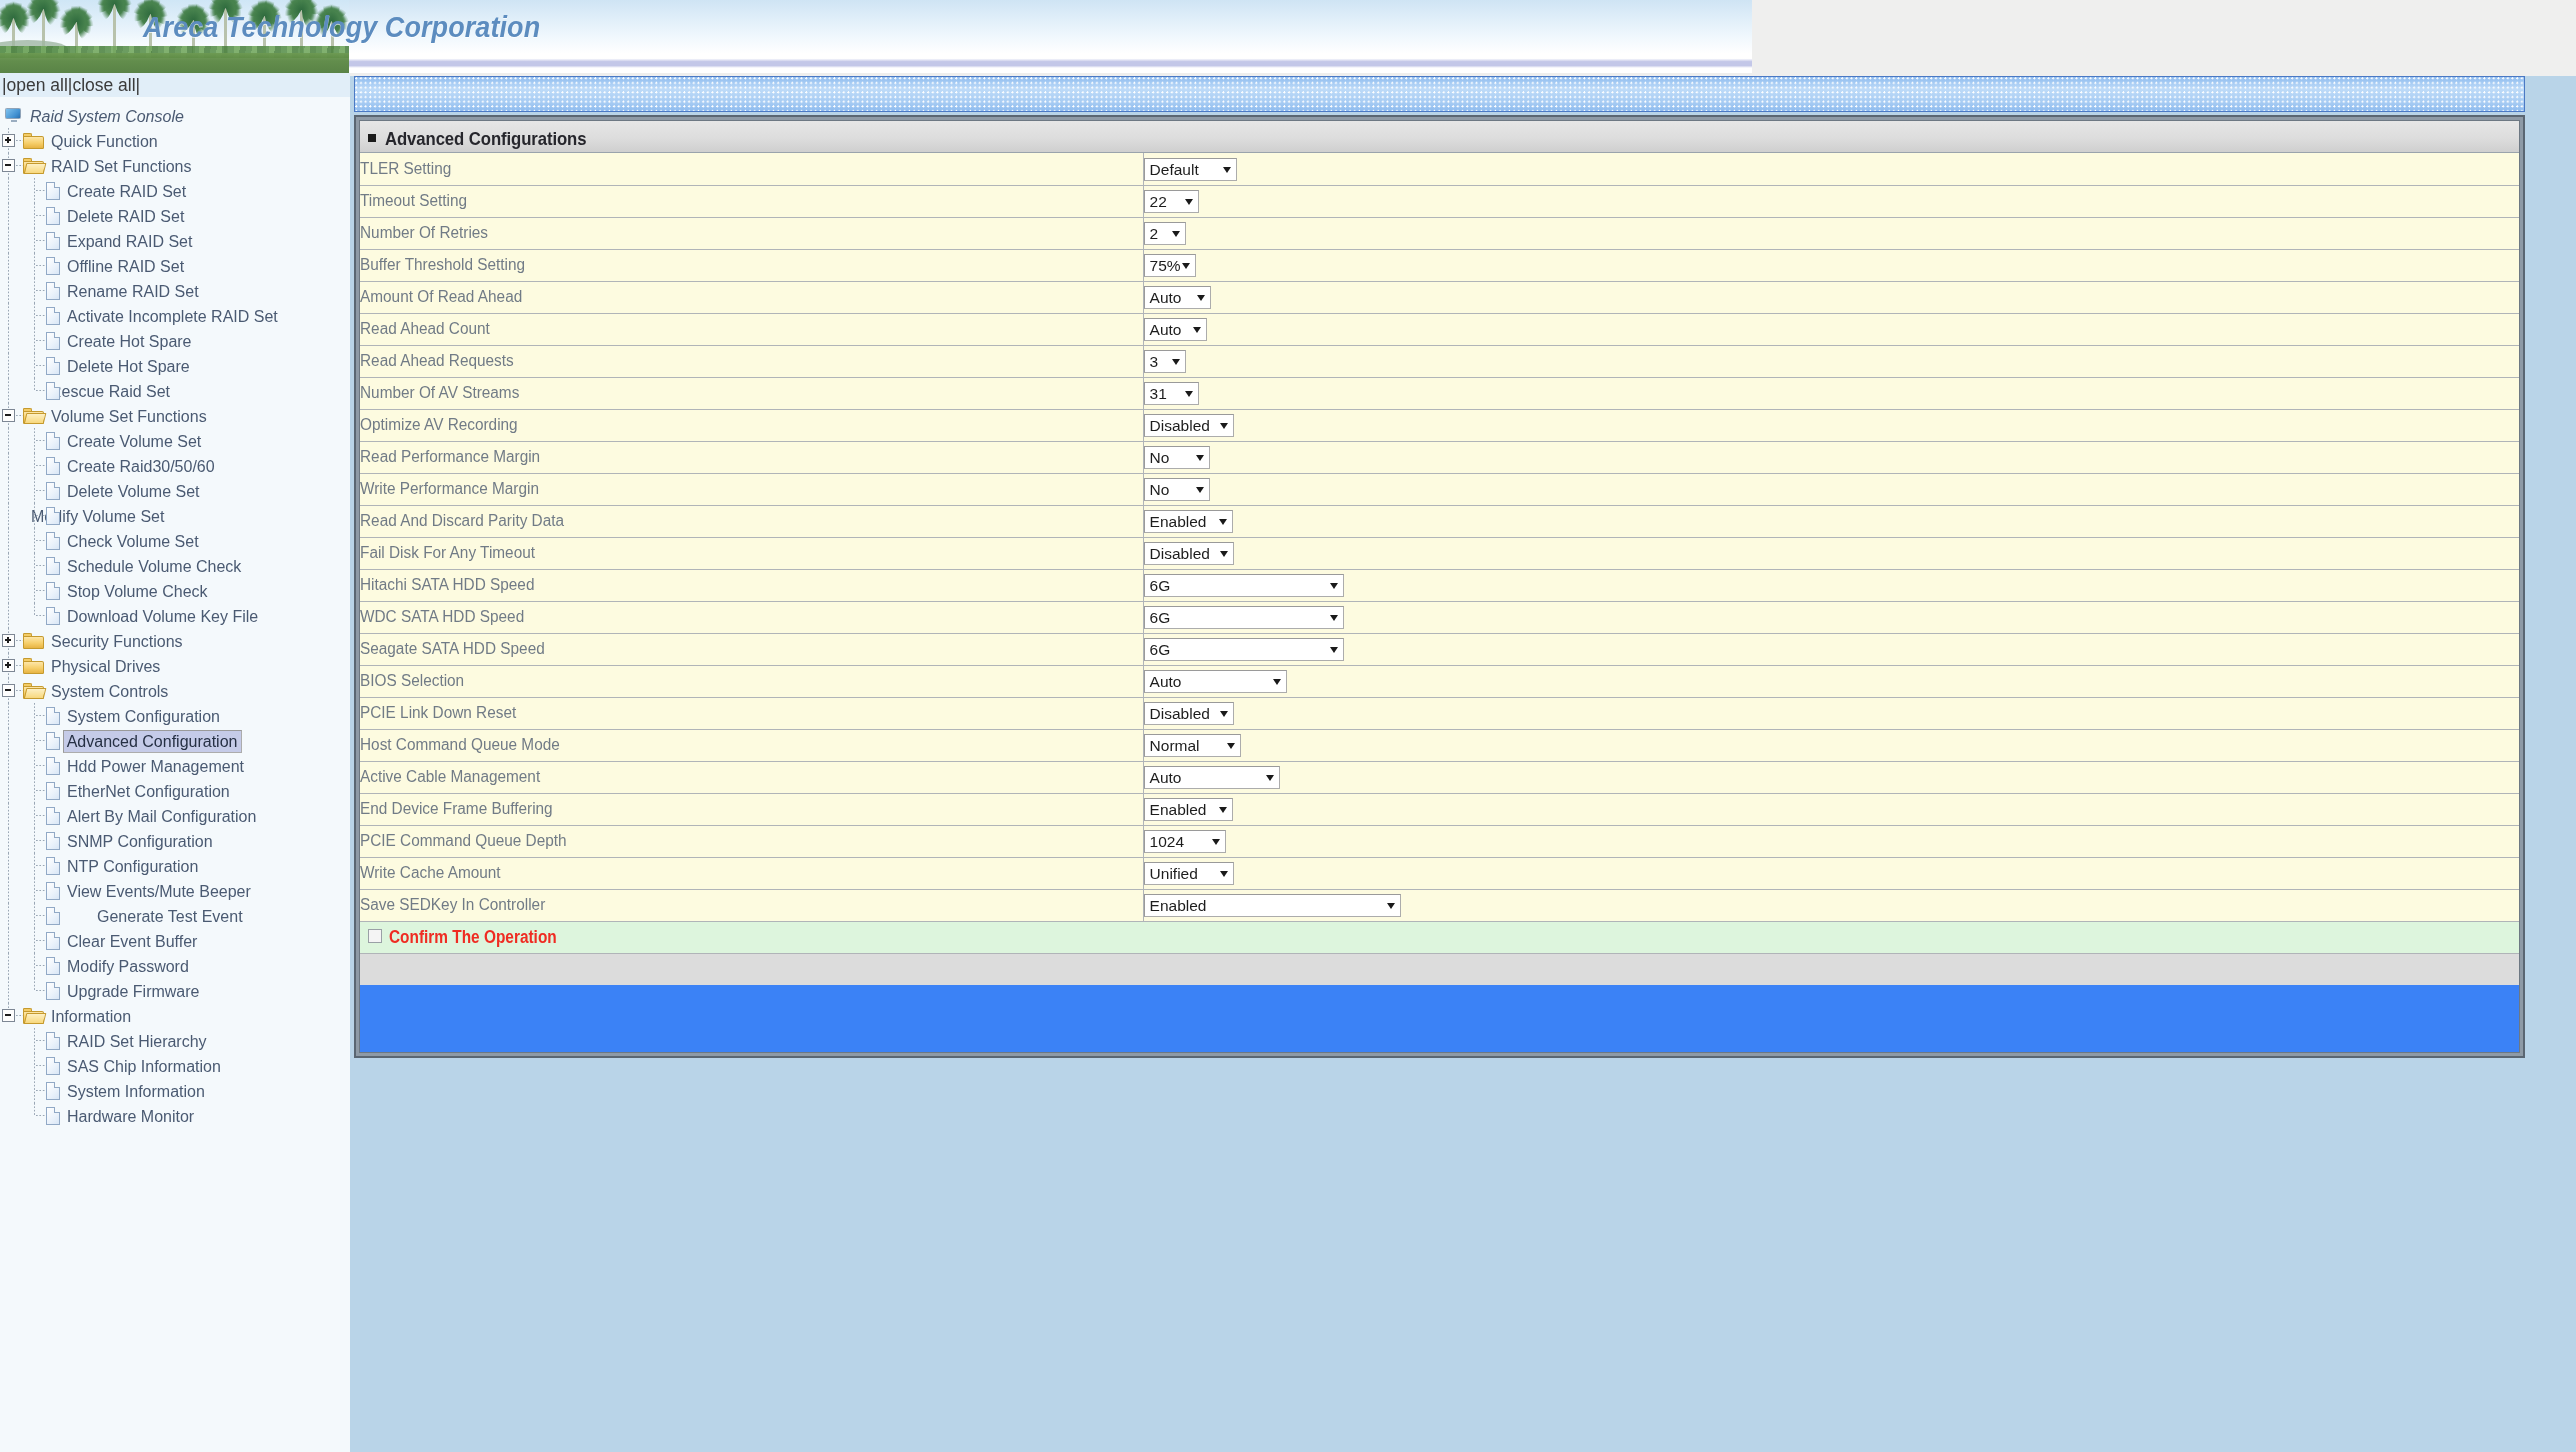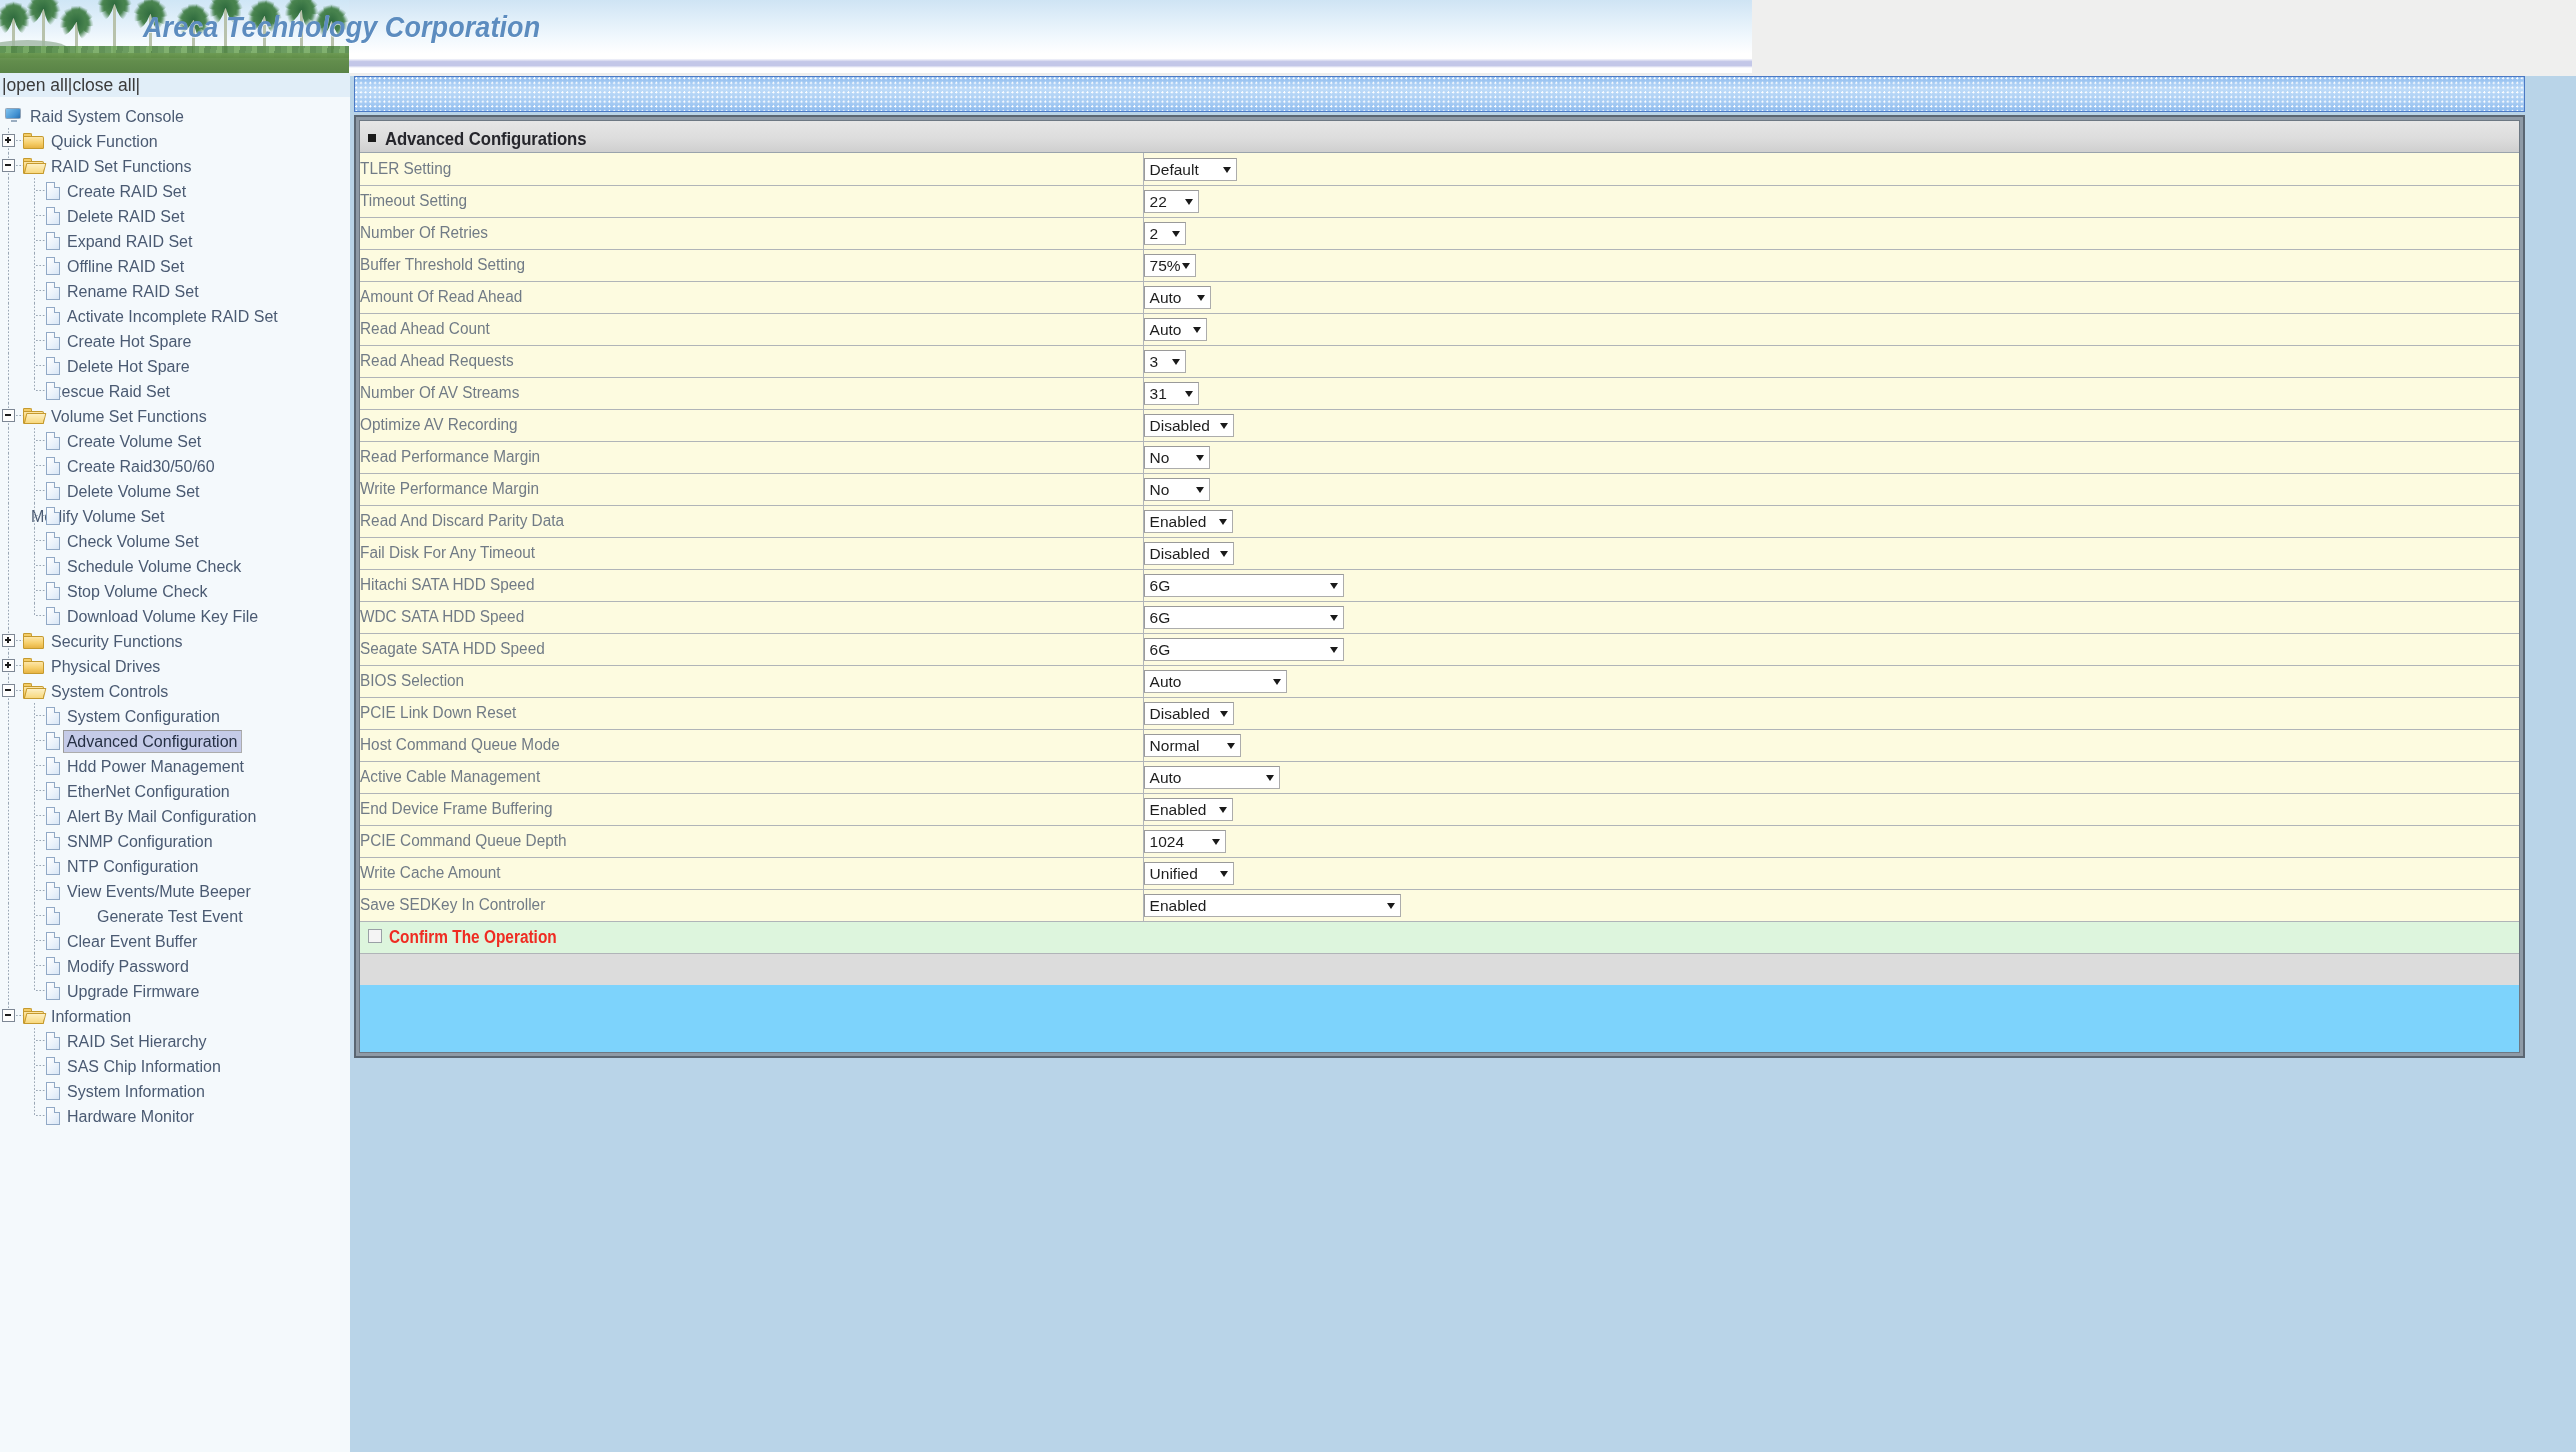--- a/index.html
+++ b/index.html
@@ -73,21 +73,21 @@
   }
   #tree {
     position: absolute; left: 0; top: 30px; width: 350px;
   }
   .node {
     position: relative; height: 25px; line-height: 25px; white-space: nowrap;
   }
   .node .lbl {
     font-size: 16px; color: #4a5a72; vertical-align: middle;
   }
-  .node.root .lbl { color: #4a5a72; }
+  .node.root .lbl { color: #4a5a72; font-style: italic; }
   .node .lbl.sel {
     background: #c5cbe8; color: #263044; padding: 0.7px 3.4px 1.3px 2.7px;
   }
   
   .vline {
     position: absolute; width: 1.3px; top: 0; bottom: 0;
     background-image: linear-gradient(to bottom, #9aa7b5 50%, rgba(0,0,0,0) 0%);
     background-size: 1.3px 3.4px; background-repeat: repeat-y;
   }
   .hdot {
@@ -169,21 +169,21 @@
     background-size: 4.7px 4.7px, 100% 100%;
   }
   #panel {
     position: absolute; left: 4px; top: 42px; width: 2171px; height: 943px;
     border: 2px solid #5a6672;
     background: #8e9aa6;
     padding: 3.4px;
   }
   #panel-inner {
     position: relative; width: 100%; height: 100%;
-    border: 0.7px solid #6d7883; background: #7dd3fc;
+    border: 0.7px solid #6d7883; background: #3b82f6;
   }
   #panel-head {
     position: relative; height: 32px; line-height: 32px;
     background: linear-gradient(to bottom,#e6e6e6 0%, #dddddd 55%, #cfcfcf 100%);
     border-bottom: 1.3px solid #9aa3ac;
     padding-left: 8px;
   }
   #panel-head .bullet {
     display: inline-block; width: 8px; height: 8px; background: #1b1b1b;
     vertical-align: middle; margin-right: 6px; margin-bottom: 2px;

